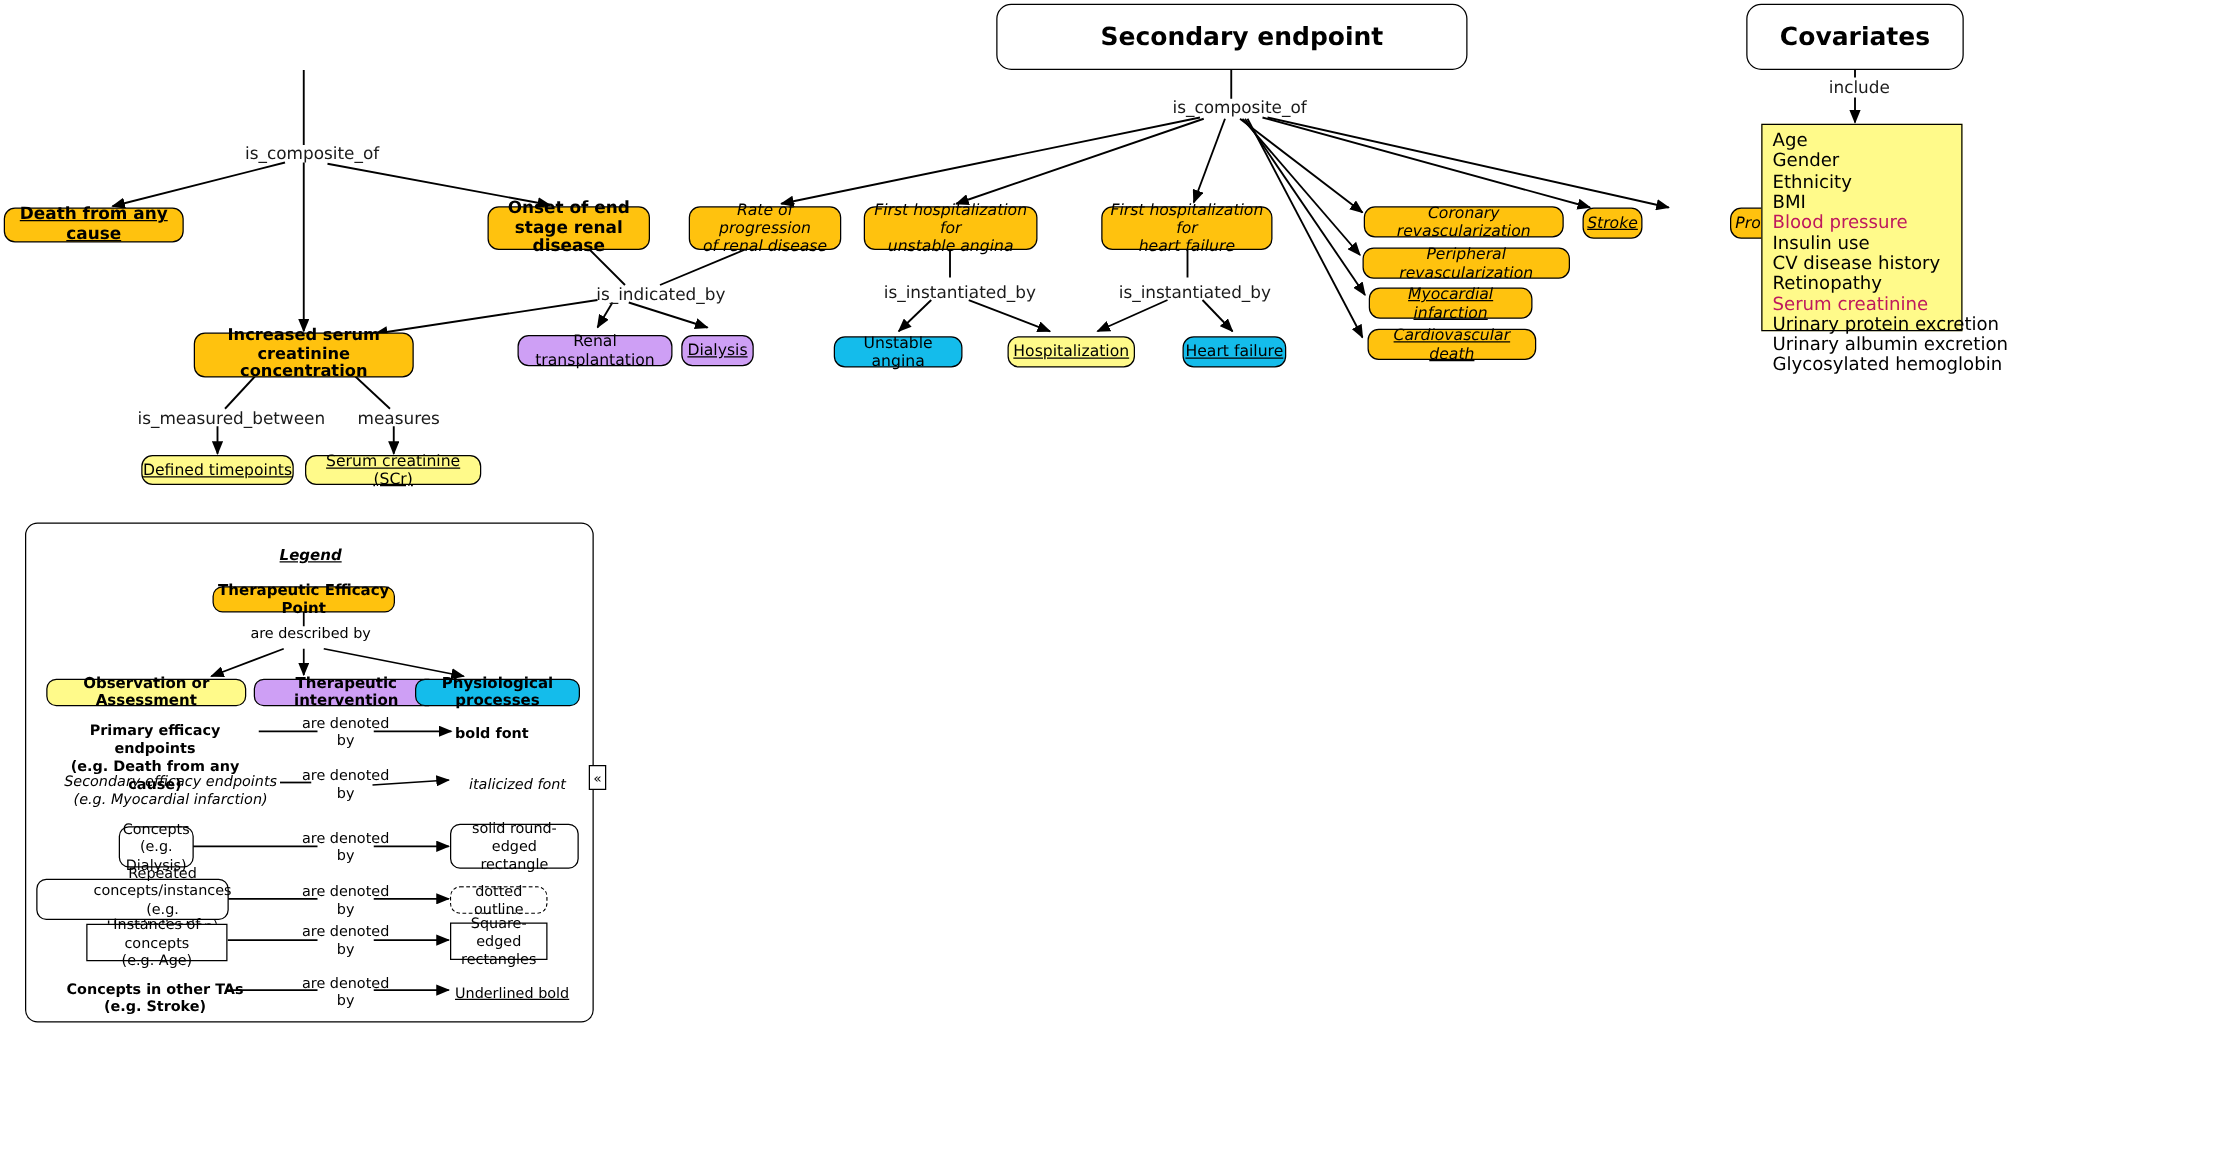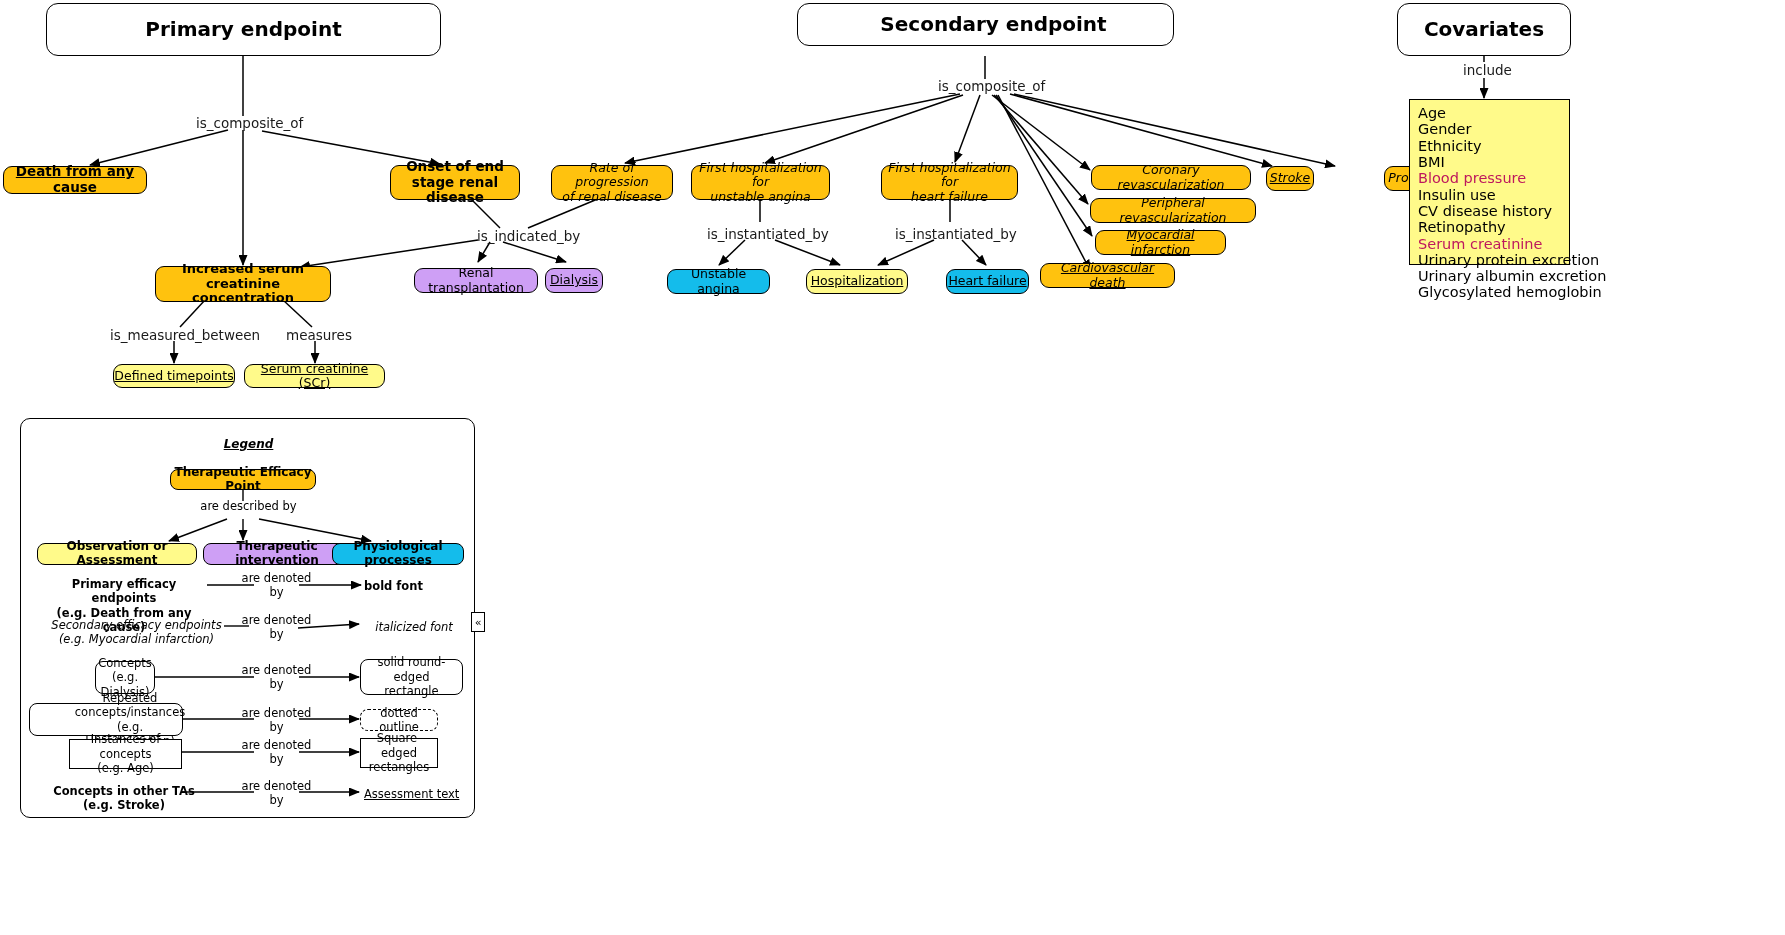--- a/index.html
+++ b/index.html
@@ -90,24 +90,21 @@
 
       <line x1="950" y1="198" x2="950" y2="222"></line>
       <line x1="934" y1="240" x2="878" y2="265" marker-end="url(#ah)"></line>
       <line x1="962" y1="240" x2="986" y2="265" marker-end="url(#ah)"></line>
 
       <line x1="1484" y1="56" x2="1484" y2="62"></line>
       <line x1="1484" y1="78" x2="1484" y2="98" marker-end="url(#ah)"></line>
     </g>
   </svg>
 
-  <div class="node hdr" style="left:46px;top:3px;width:395px;height:53px;">
-    <span>Primary endpoint</span>
-  </div>
-  <div class="node hdr" style="left:797px;top:3px;width:377px;height:43px;padding-left:16px;">
+  <div class="node hdr" style="left:797px;top:3px;width:377px;height:53px;padding-left:16px;">
     <span>Secondary endpoint</span>
   </div>
   <div class="node hdr" style="left:1397px;top:3px;width:174px;height:53px;">
     <span>Covariates</span>
   </div>
 
   <div class="lbl" style="left:196px;top:115px;">is_composite_of</div>
   <div class="lbl" style="left:938px;top:78px;">is_composite_of</div>
   <div class="lbl" style="left:1463px;top:62px;">include</div>
   <div class="lbl" style="left:477px;top:228px;">is_indicated_by</div>
@@ -178,21 +175,21 @@
   </div>
 
   <div class="node rounded amber i" style="left:1090px;top:198px;width:166px;height:25px;font-size:12.5px;">
     <span>Peripheral revascularization</span>
   </div>
 
   <div class="node rounded amber i u" style="left:1095px;top:230px;width:131px;height:25px;font-size:12.5px;">
     <span>Myocardial infarction</span>
   </div>
 
-  <div class="node rounded amber i u" style="left:1040px;top:263px;width:135px;height:25px;font-size:12.5px;">
+  <div class="node rounded amber i u" style="left:1094px;top:263px;width:135px;height:25px;font-size:12.5px;">
     <span>Cardiovascular death</span>
   </div>
 
   <div class="node rounded amber i u" style="left:1266px;top:166px;width:48px;height:25px;font-size:12.5px;">
     <span>Stroke</span>
   </div>
 
   <div class="node rounded amber i" style="left:1384px;top:166px;width:77px;height:25px;font-size:12.5px;">
     <span>Proteinuria</span>
   </div>
@@ -300,18 +297,18 @@
       <span>Instances of concepts
 (e.g. Age)</span>
     </div>
     <div class="lplain" style="left:339px;top:319px;width:78px;height:30px;white-space:pre-line;">
       <span>Square-edged
 rectangles</span>
     </div>
 
     <div class="ltext b" style="left:20px;top:365px;width:166px;white-space:pre-line;">Concepts in other TAs
 (e.g. Stroke)</div>
-    <div class="ltext u" style="left:343px;top:368px;width:100px;text-align:left;">Assessment text</div>
+    <div class="ltext u" style="left:343px;top:368px;width:100px;text-align:left;">Underlined bold</div>
   </div>
 
   <div class="handle">«</div>
 
 </div>
 
 </body></html>

